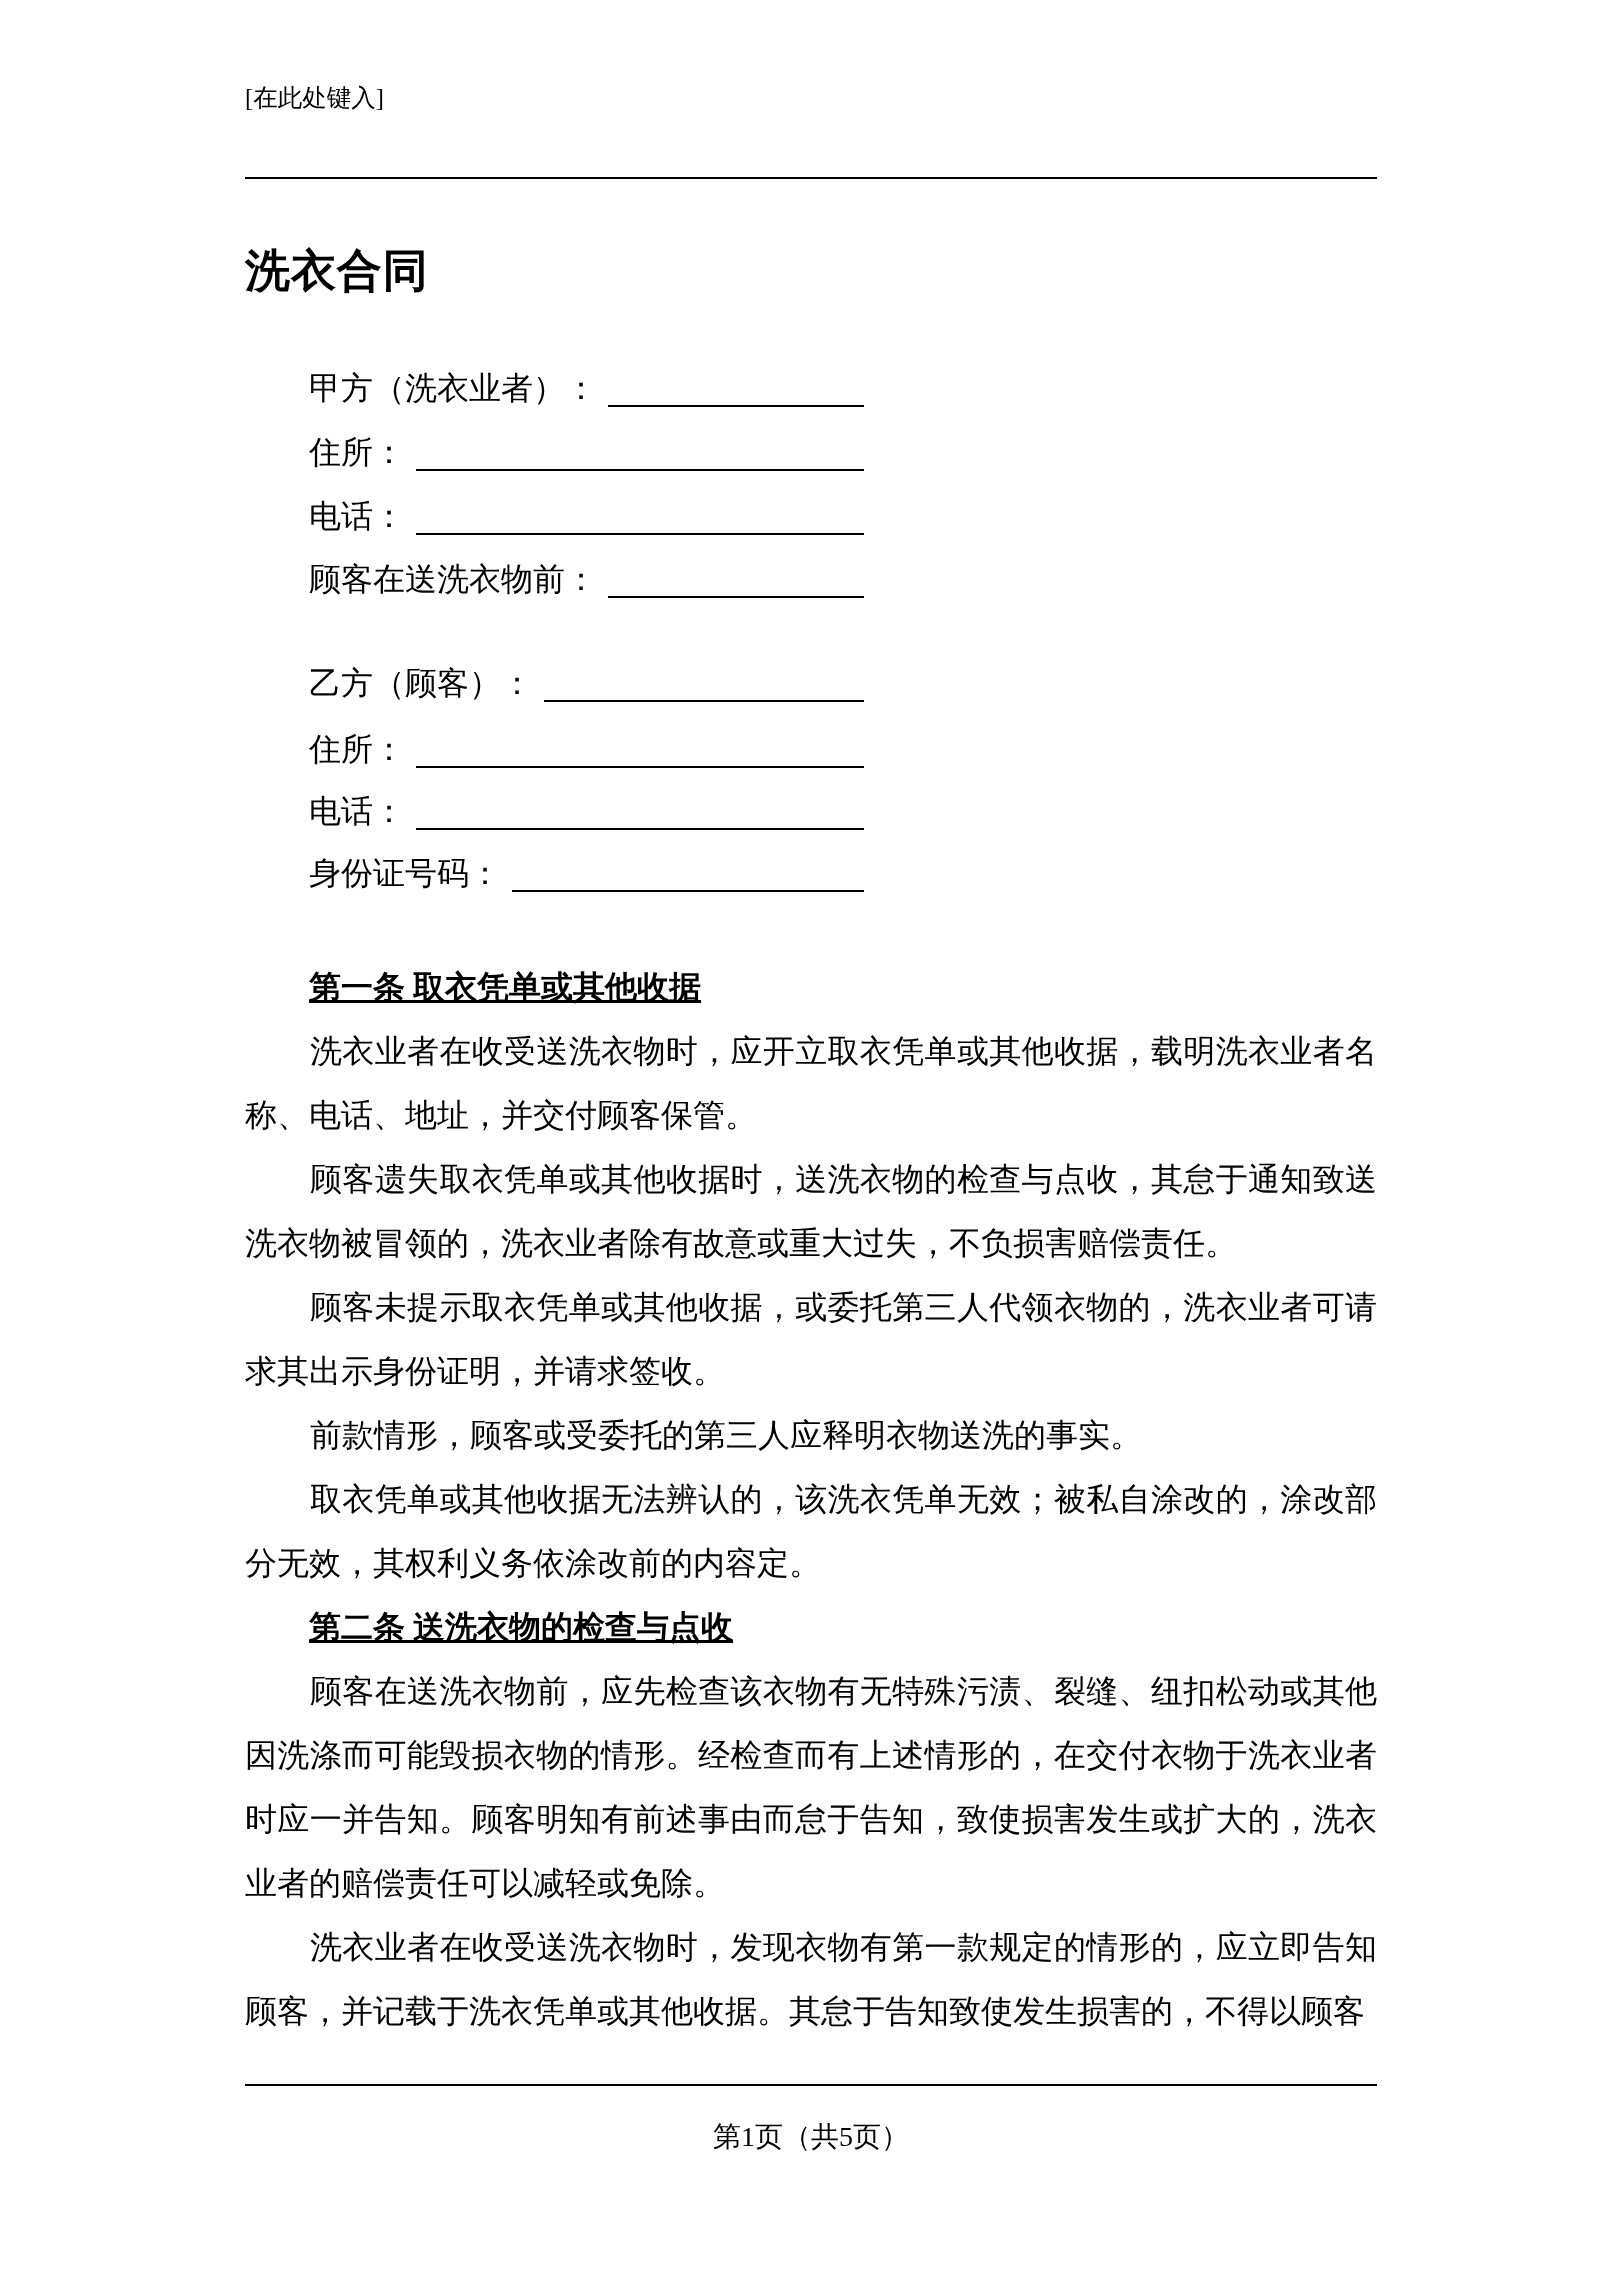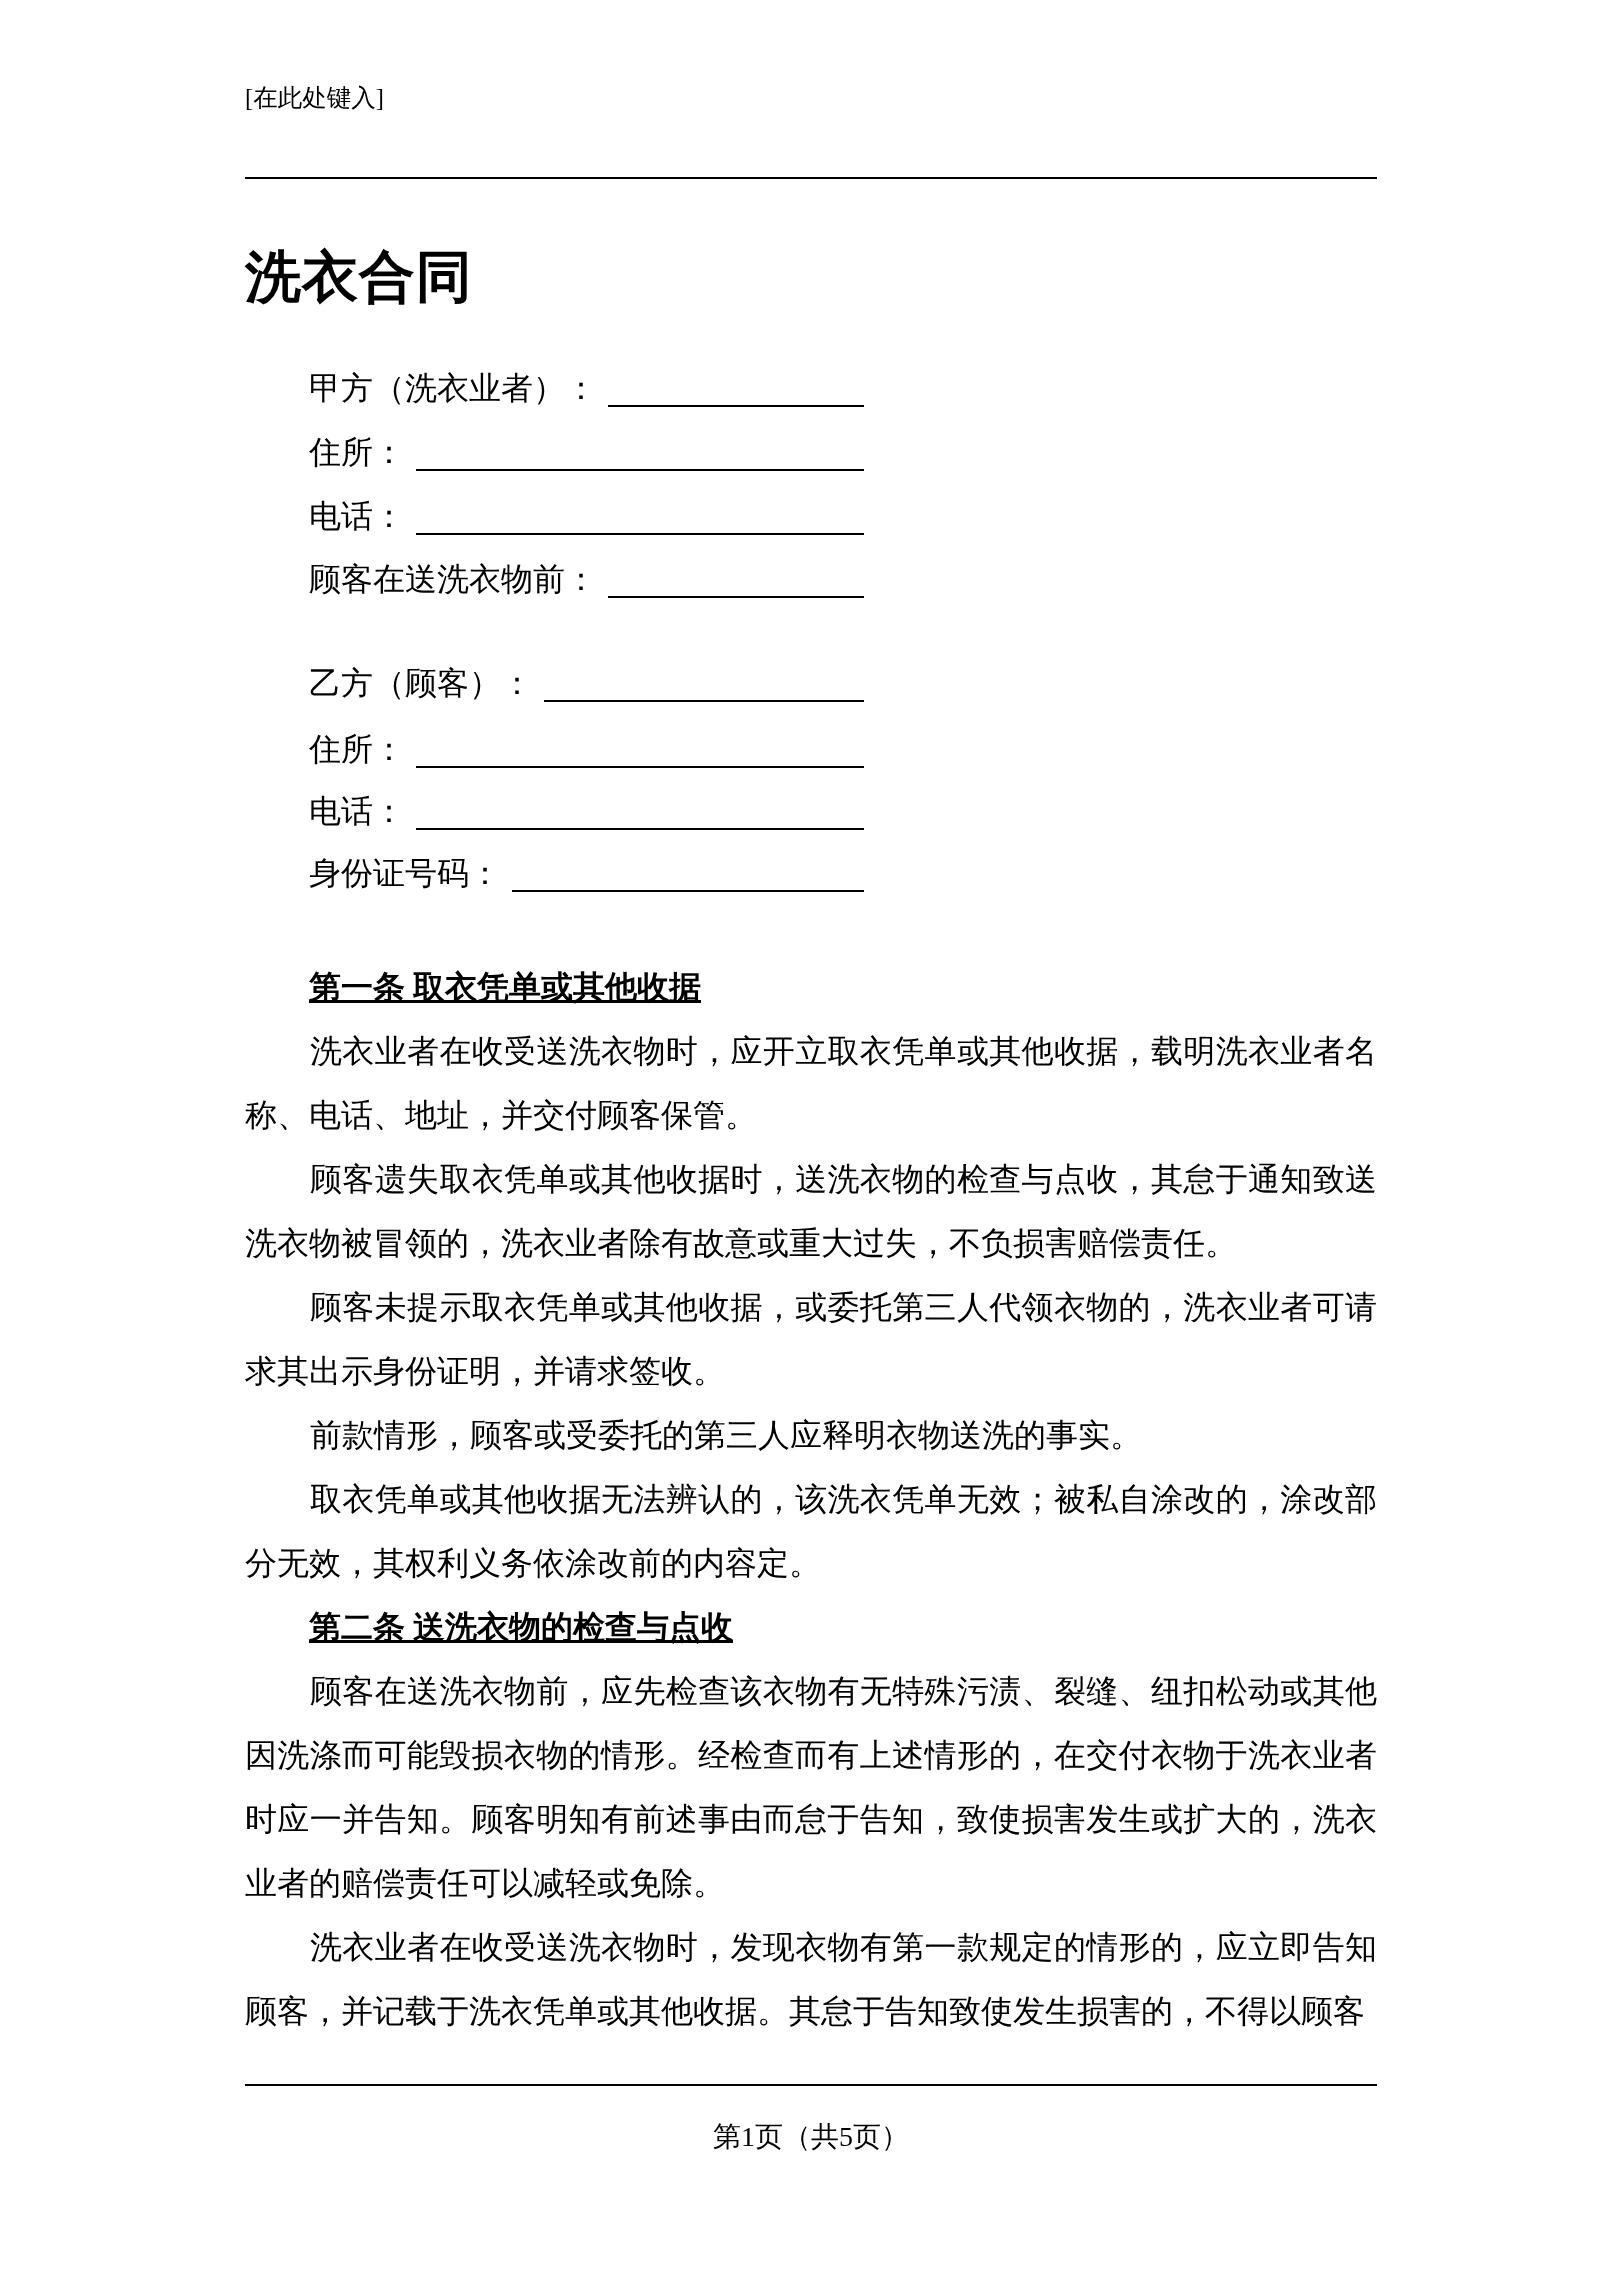--- a/index.html
+++ b/index.html
@@ -15,21 +15,21 @@
     position:absolute;left:245px;top:71px;width:1132px;
     font-size:24.5px;line-height:1.2;margin-top:12px;
   }
   .header-rule{
     position:absolute;left:245px;top:177px;width:1132px;
     border-top:2.7px solid #000;height:0;
   }
   .doc{position:absolute;left:245px;top:0;width:1132px;}
   .doc-title{
     position:absolute;left:0;top:244px;margin:0;
-    font-size:56px;font-weight:bold;letter-spacing:0.9px;line-height:1.2;
+    font-size:45px;font-weight:bold;letter-spacing:0.9px;line-height:1.2;
   }
   .field-row{
     position:absolute;left:64px;width:555px;height:40px;
     display:flex;align-items:flex-end;
     font-size:32px;
   }
   .field-label{white-space:nowrap;line-height:1.2;margin-top:30px;}
   .blank-line{
     flex:1;margin-left:11px;height:0;
     border-bottom:2.7px solid #000;

